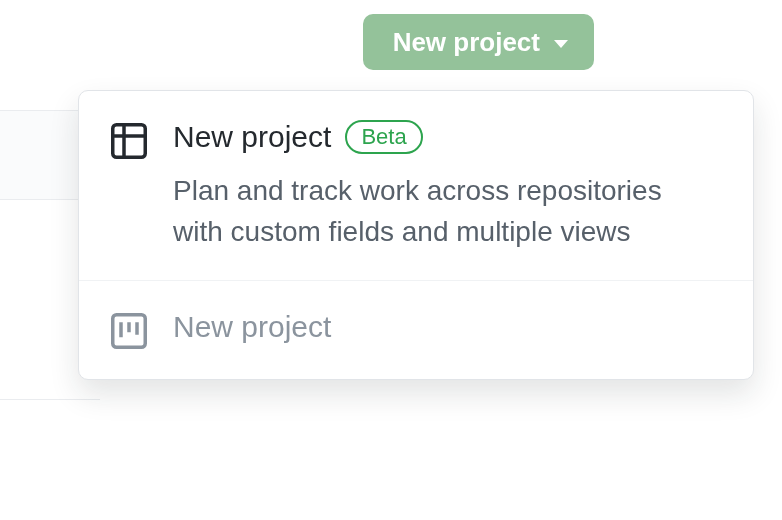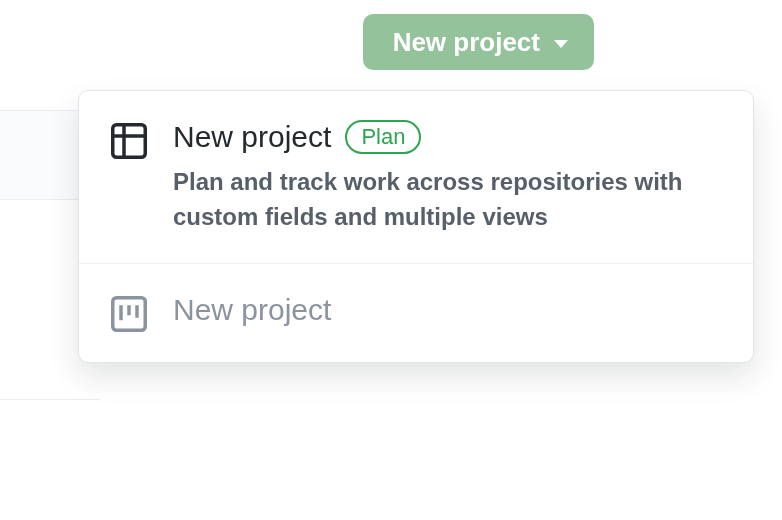--- a/index.html
+++ b/index.html
@@ -114,25 +114,25 @@
     justify-content: center;
     height: 34px;
     padding: 0 14px;
     border: 2px solid #2da44e;
     color: #2da44e;
     border-radius: 18px;
     font-size: 22px;
     font-weight: 500;
   }
   .desc {
-    margin-top: 10px;
-    font-size: 24px;
+    margin-top: 16px;
+    font-size: 28px;
     line-height: 1.45;
     color: #57606a;
-    font-weight: 700;
+    font-weight: 400;
     max-width: 560px;
   }
 </style>
 </head>
 <body>
 
 <div class="stage">
   <div class="bg-strip"></div>
   <div class="bg-strip2"></div>
 
@@ -147,21 +147,21 @@
       <span class="icon">
         <svg viewBox="0 0 16 16" fill="none" stroke="currentColor" stroke-width="1.4">
           <rect x="1.5" y="1.5" width="13" height="13" rx="1.5"></rect>
           <line x1="1.5" y1="6" x2="14.5" y2="6"></line>
           <line x1="6" y1="1.5" x2="6" y2="14.5"></line>
         </svg>
       </span>
       <div class="text-col">
         <div class="title-row">
           <span class="title">New project</span>
-          <span class="badge">Plan</span>
+          <span class="badge">Beta</span>
         </div>
         <div class="desc">Plan and track work across repositories with custom fields and multiple views</div>
       </div>
     </div>
 
     <div class="menu-item dim">
       <span class="icon">
         <svg viewBox="0 0 16 16" fill="none" stroke="currentColor" stroke-width="1.4">
           <rect x="1.5" y="1.5" width="13" height="13" rx="1.5"></rect>
           <line x1="4.8" y1="4.5" x2="4.8" y2="10.5"></line>

